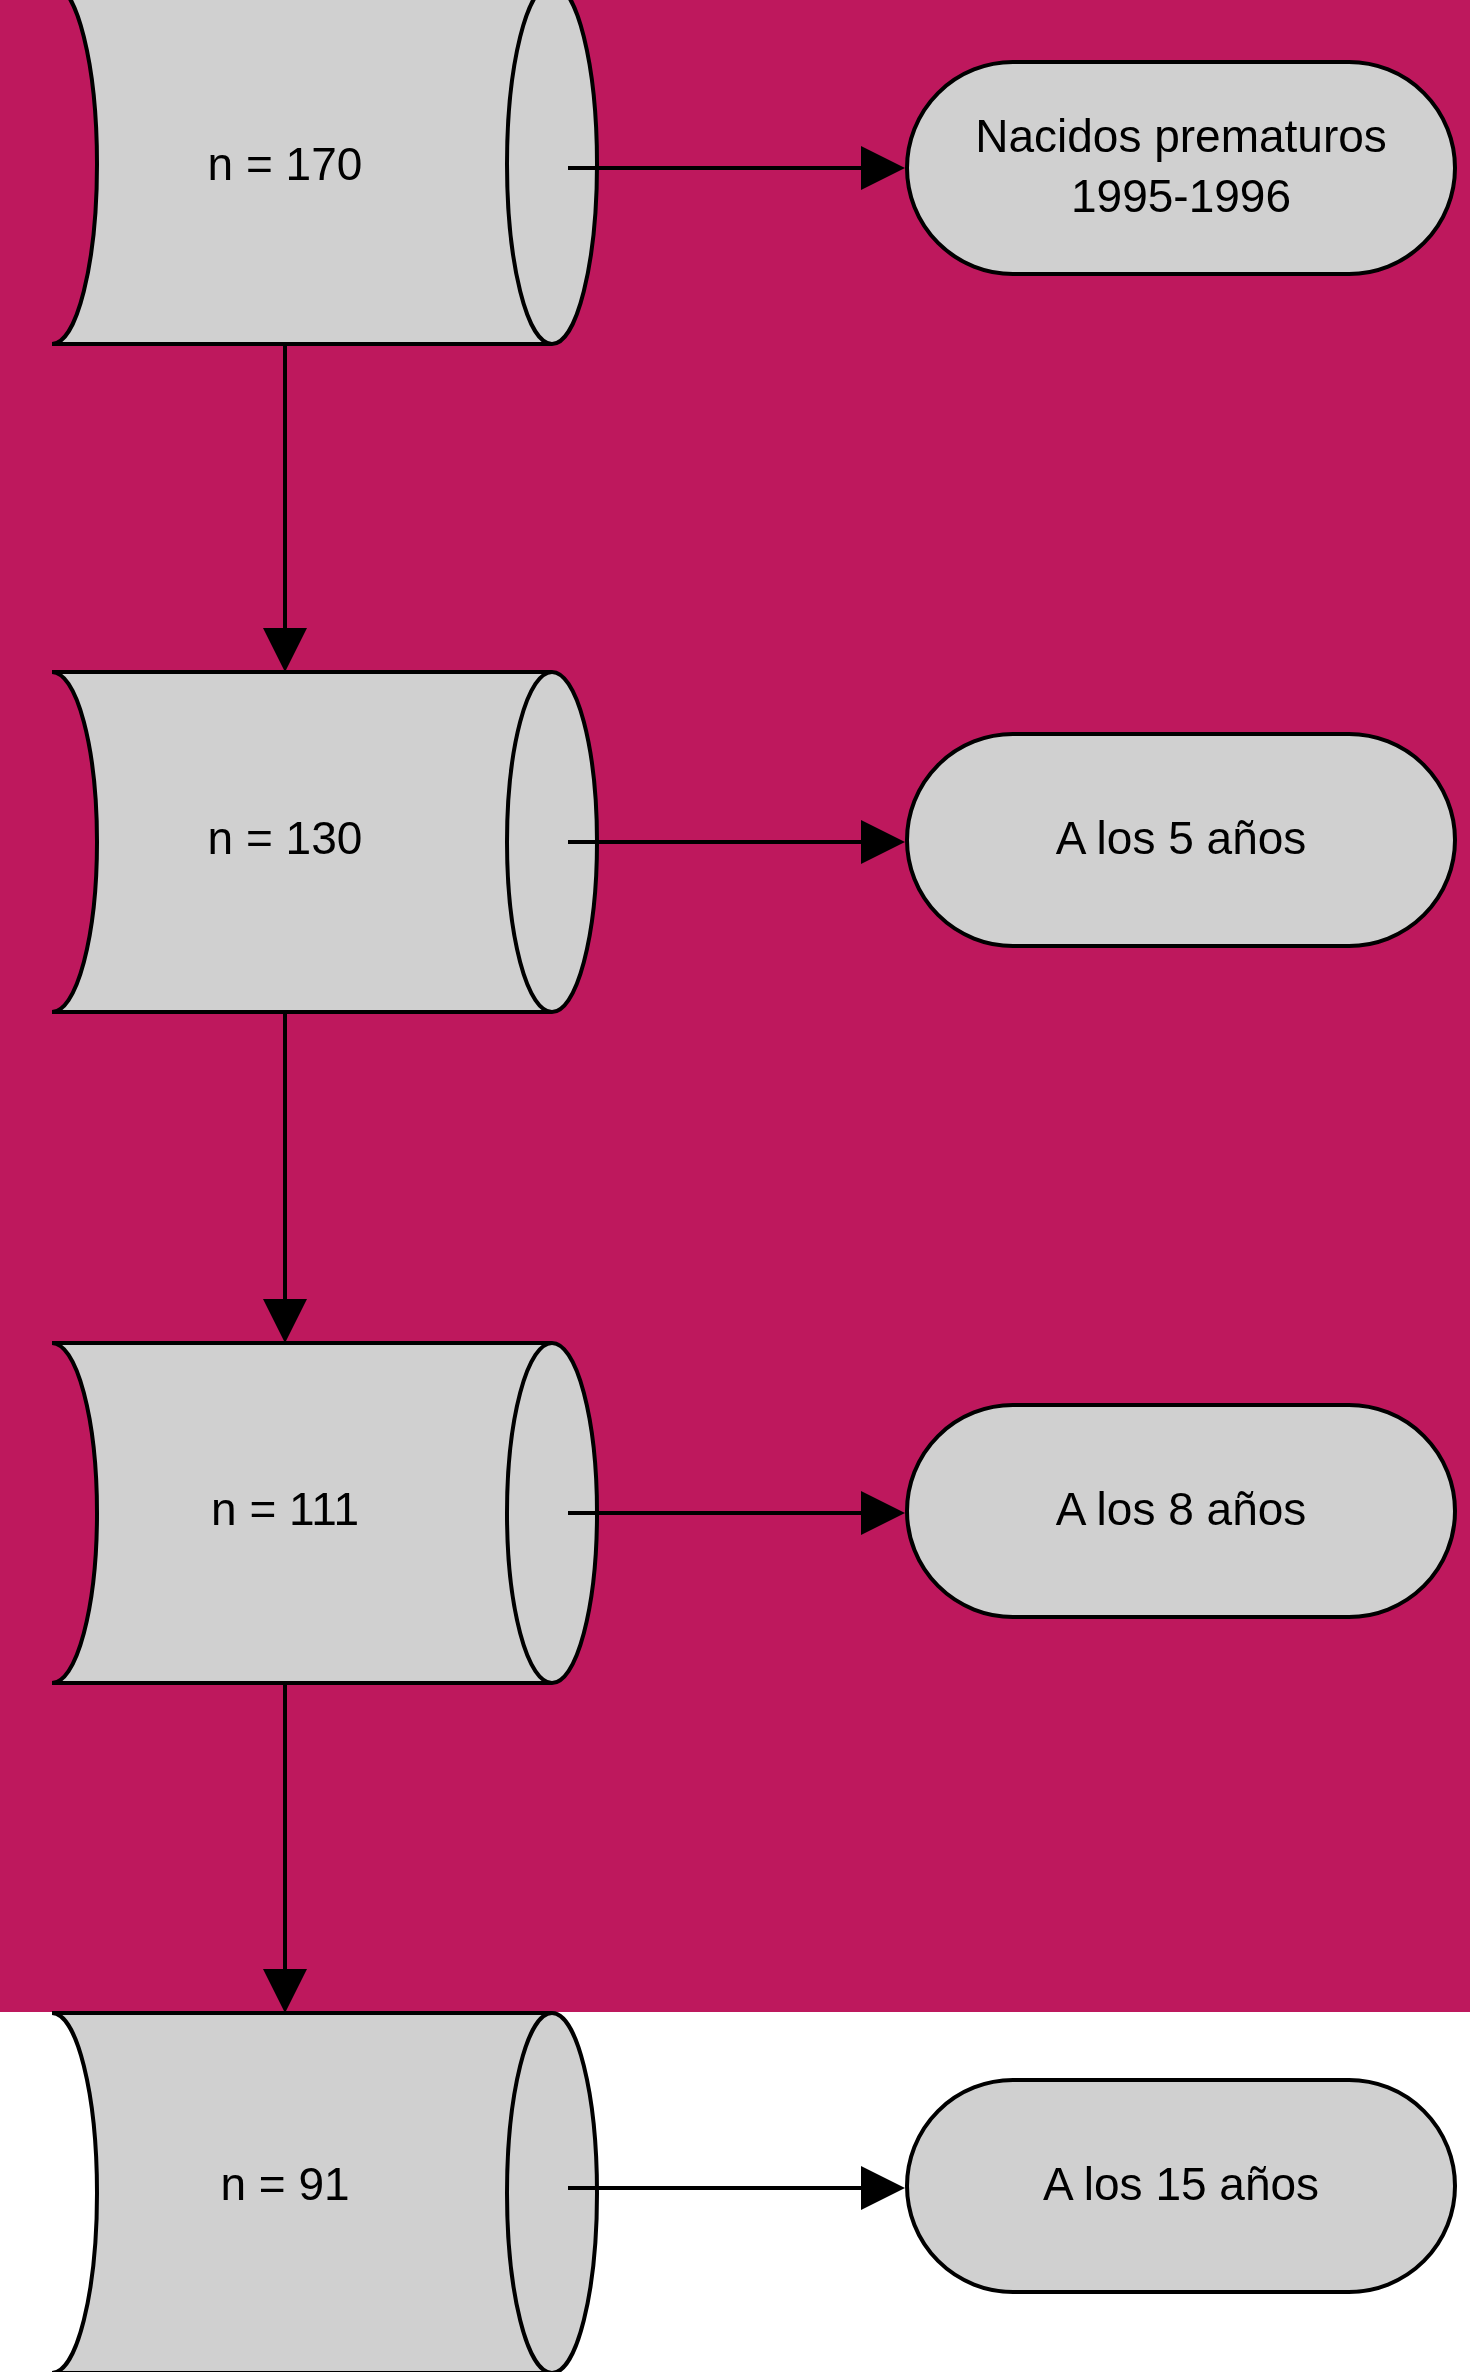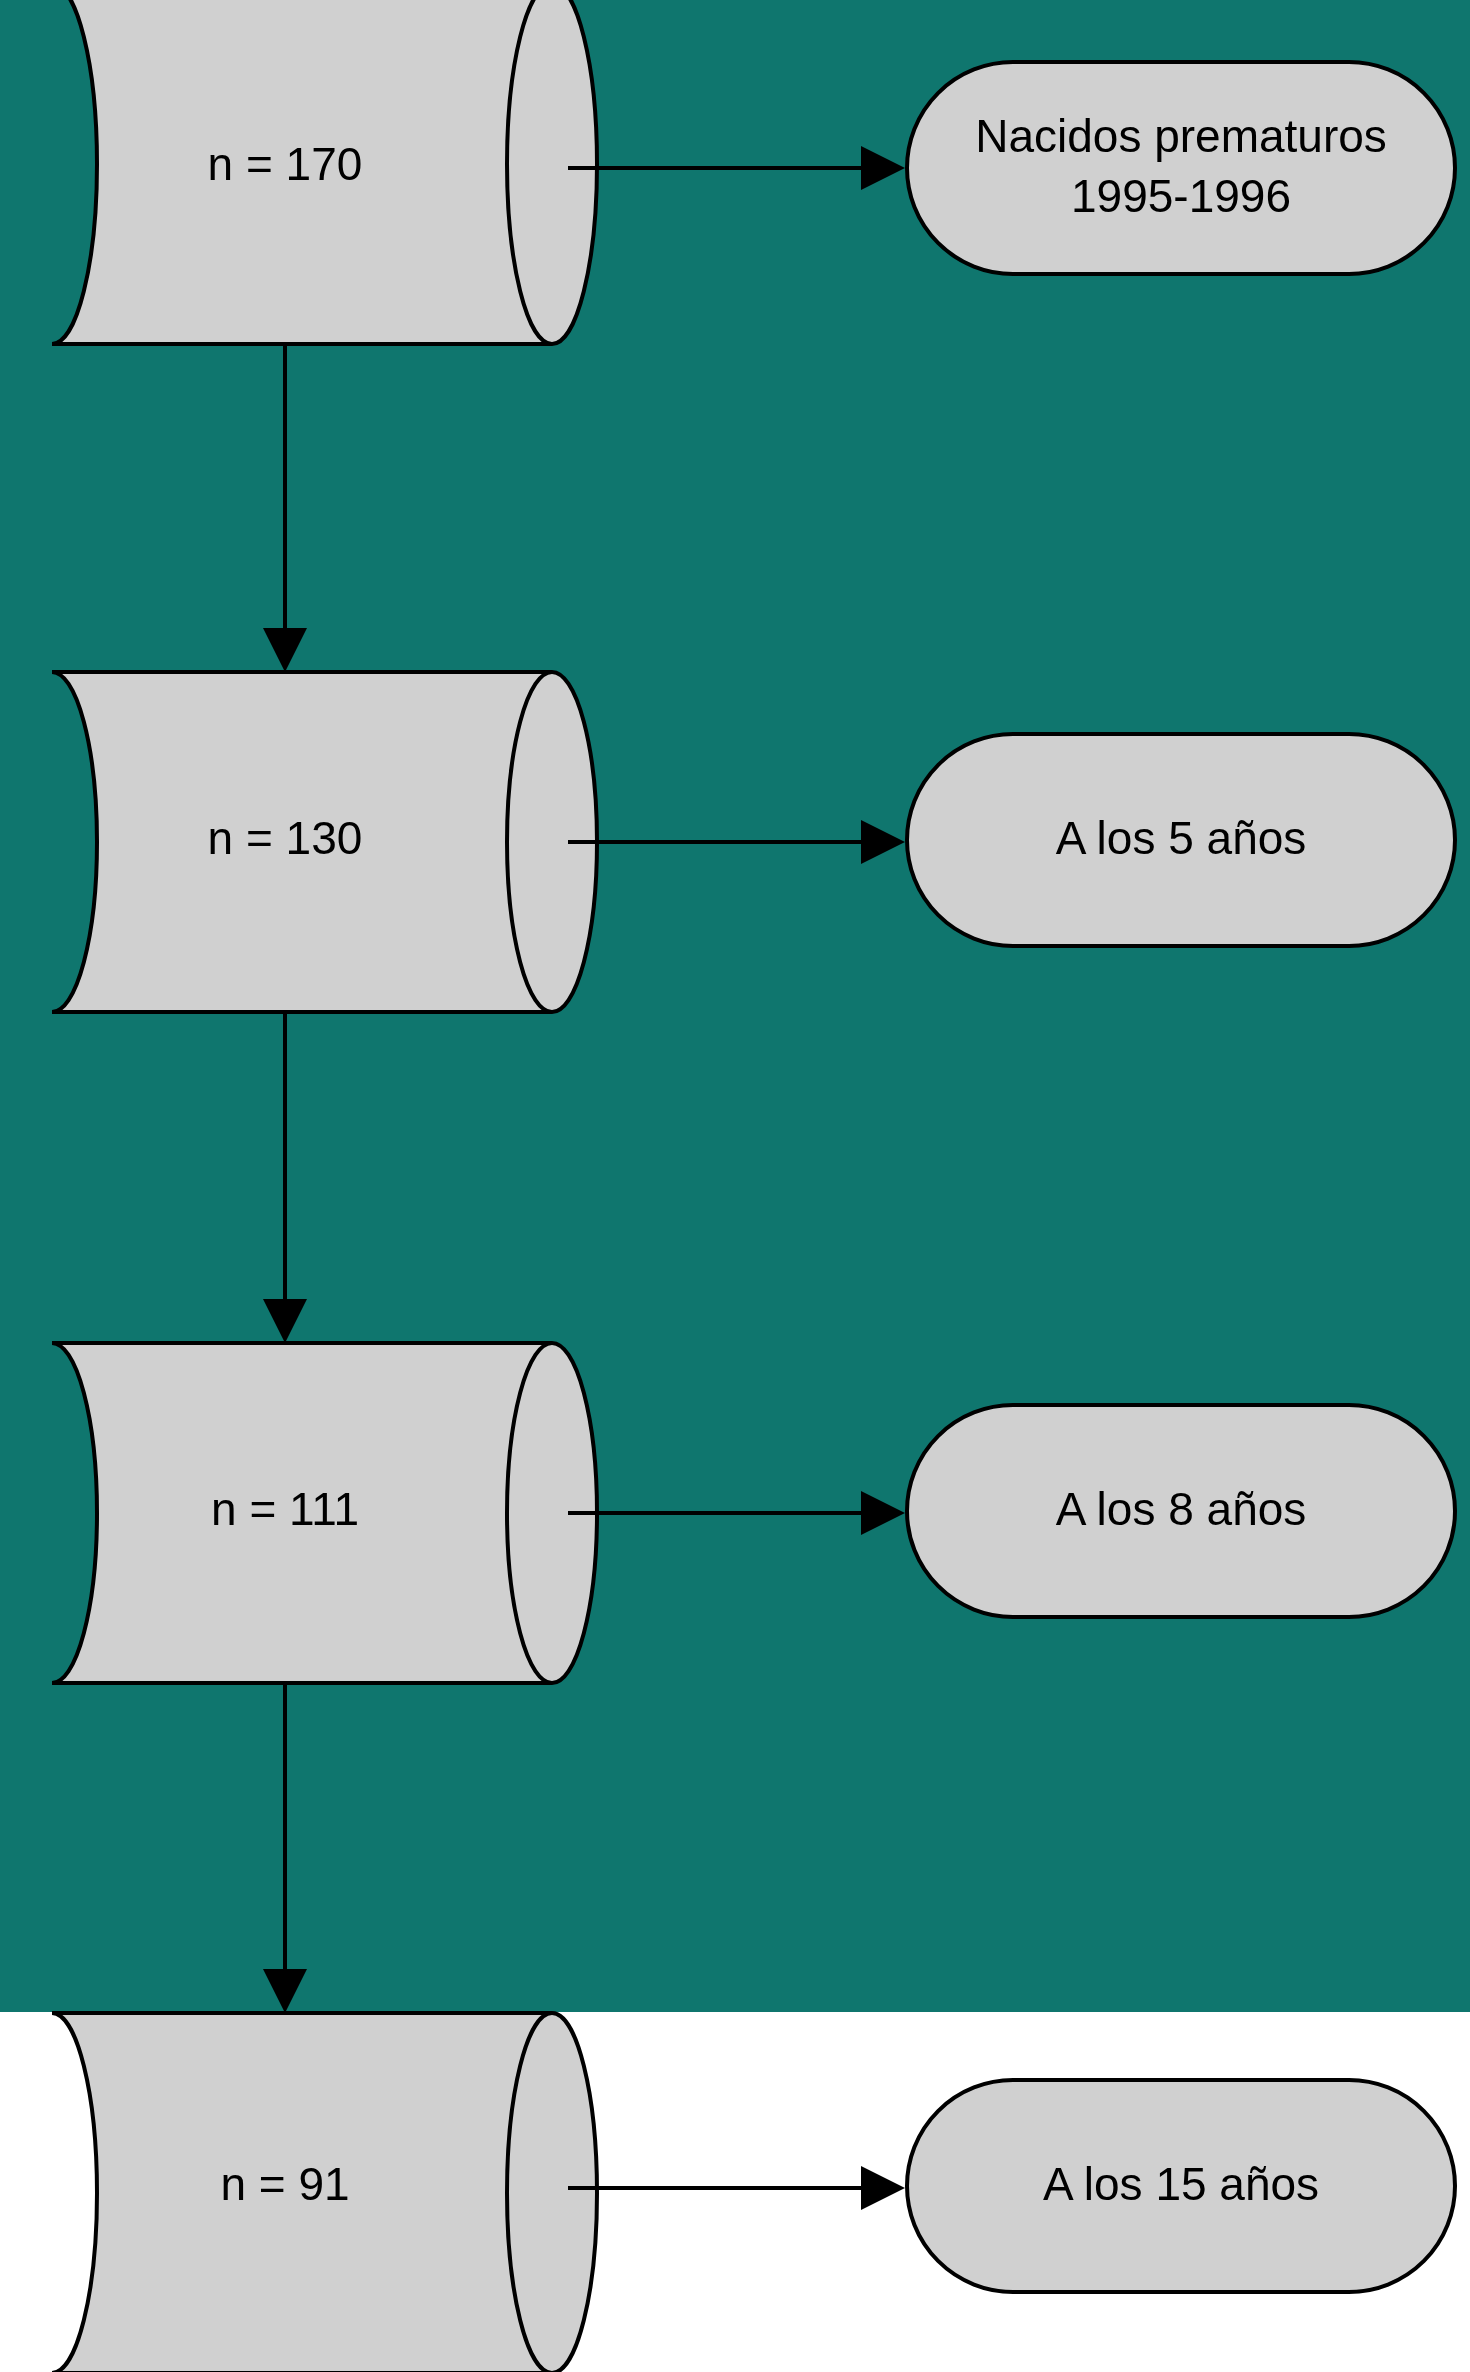--- a/index.html
+++ b/index.html
@@ -10,21 +10,21 @@
   body {
     width: 1470px;
     height: 2372px;
     overflow: hidden;
     font-family: "Liberation Sans", sans-serif;
   }
   #diagram-root {
     position: relative;
     width: 1470px;
     height: 2012px;
-    background: #0f766e;
+    background: #be185d;
   }
   svg.flow {
     display: block;
     width: 1470px;
     height: 2372px;
   }
   .cyl-body {
     fill: #d0d0d0;
     stroke: #000000;
     stroke-width: 4;

